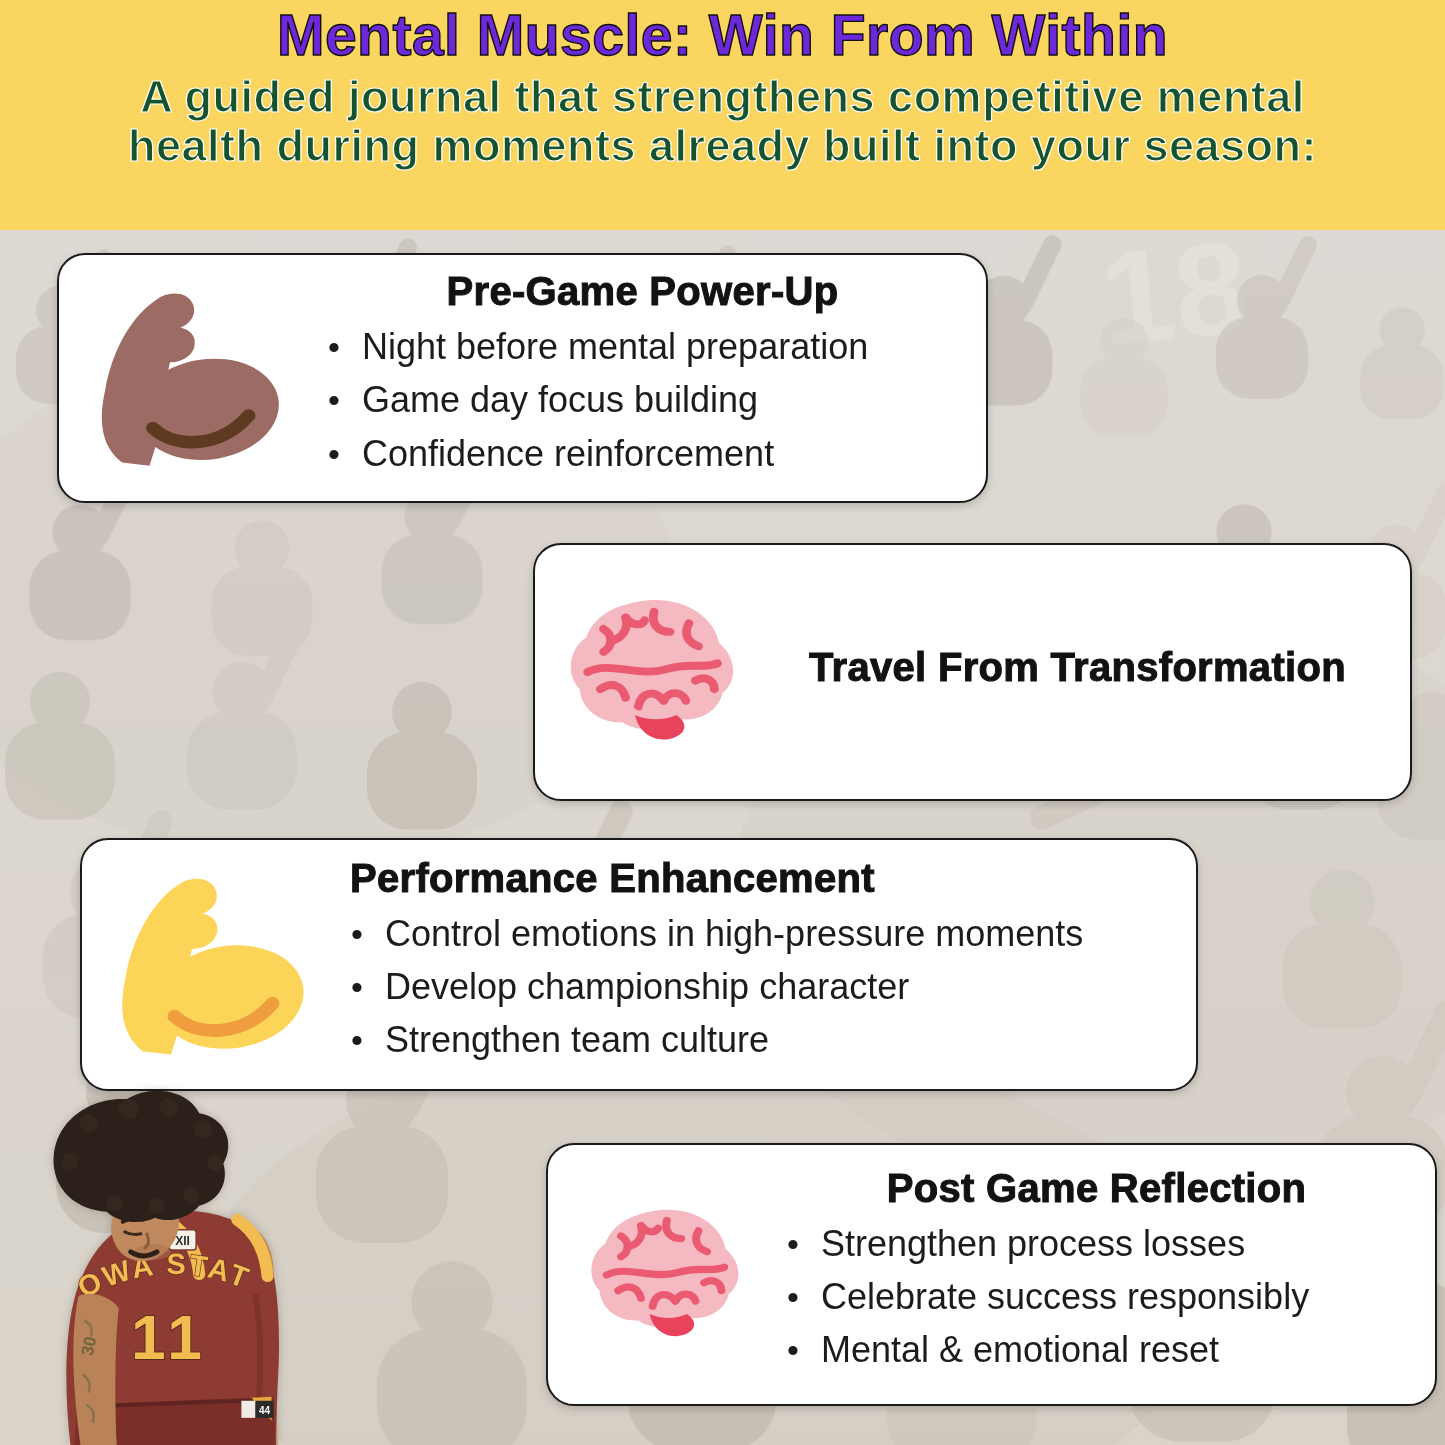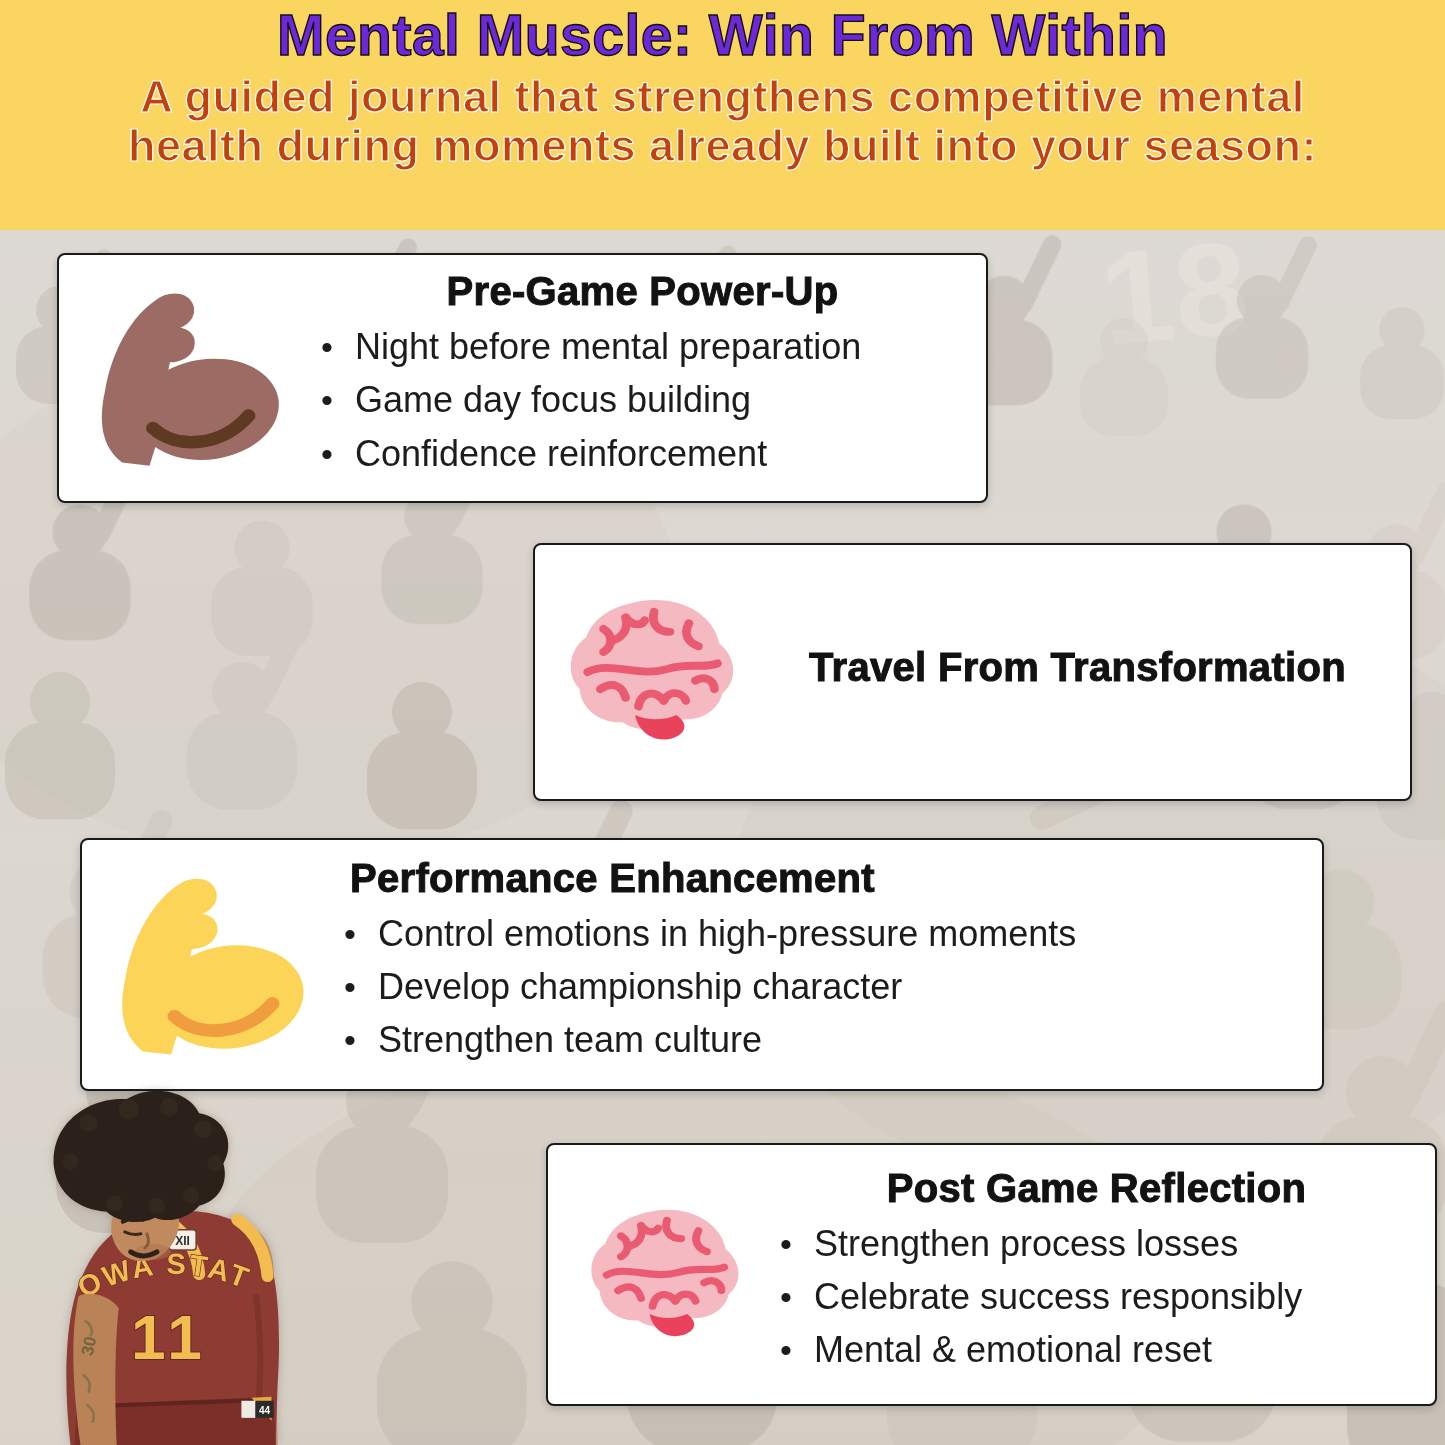--- a/index.html
+++ b/index.html
@@ -8,43 +8,43 @@
 
   
   .bg{position:absolute;left:0;top:0;width:1445px;height:1445px;z-index:0;}
 
   
   .header{position:absolute;left:0;top:0;width:1445px;height:230px;
           background:#FAD560;z-index:5;text-align:center;}
   .header h1{margin:6px 0 0;font-size:57px;line-height:1.05;font-weight:700;
              color:#6d28d9;-webkit-text-stroke:1.4px #0f0f0f;letter-spacing:.5px;}
   .header p{margin:6px auto 0;max-width:1215px;font-size:45px;line-height:1.1;
-            font-weight:700;color:#c2410c;-webkit-text-stroke:1.2px #ffffff;
+            font-weight:700;color:#14532d;-webkit-text-stroke:1.2px #ffffff;
             letter-spacing:.5px;}
 
   
   .card{position:absolute;box-sizing:border-box;background:#ffffff;
-        border:2px solid #1a1a1a;border-radius:8px;display:flex;
+        border:2px solid #1a1a1a;border-radius:28px;display:flex;
         align-items:center;z-index:2;box-shadow:0 3px 9px rgba(0,0,0,.18);
         padding:8px 22px 8px 0;}
   .icon-box{flex:0 0 auto;display:flex;align-items:center;justify-content:center;}
   .content{flex:1;min-width:0;}
   .card h2{margin:0 0 10px;font-size:40px;font-weight:700;color:#121212;
            -webkit-text-stroke:1px #121212;text-align:center;letter-spacing:.3px;}
   .card.left-title h2{text-align:left;padding-left:6px;}
-  .bullets{list-style:none;margin:0;padding:0;}
+  .bullets{list-style:none;margin:7px;padding:0;}
   .bullets li{display:flex;align-items:baseline;font-size:36px;line-height:1.12;
               color:#1c1c1c;margin:13px 0;}
   .bullets li::before{content:"\2022";flex:0 0 auto;margin-right:22px;
                       font-size:34px;color:#1c1c1c;}
   #card1{left:57px;top:253px;width:931px;height:250px;}
   #card1 .icon-box{width:262px;}
   #card2{left:533px;top:543px;width:879px;height:258px;}
   #card2 .icon-box{width:232px;}
-  #card3{left:80px;top:838px;width:1244px;height:253px;justify-content:space-between;}
+  #card3{left:80px;top:838px;width:1118px;height:253px;justify-content:space-between;}
   #card3 .icon-box{width:262px;}
   #card4{left:546px;top:1143px;width:891px;height:263px;}
   #card4 .icon-box{width:232px;}
 
   
   .player{position:absolute;left:18px;top:1083px;width:302px;height:362px;
           z-index:2;filter:drop-shadow(0 0 5px rgba(60,40,20,.25));}
 </style>
 </head>
 <body>

